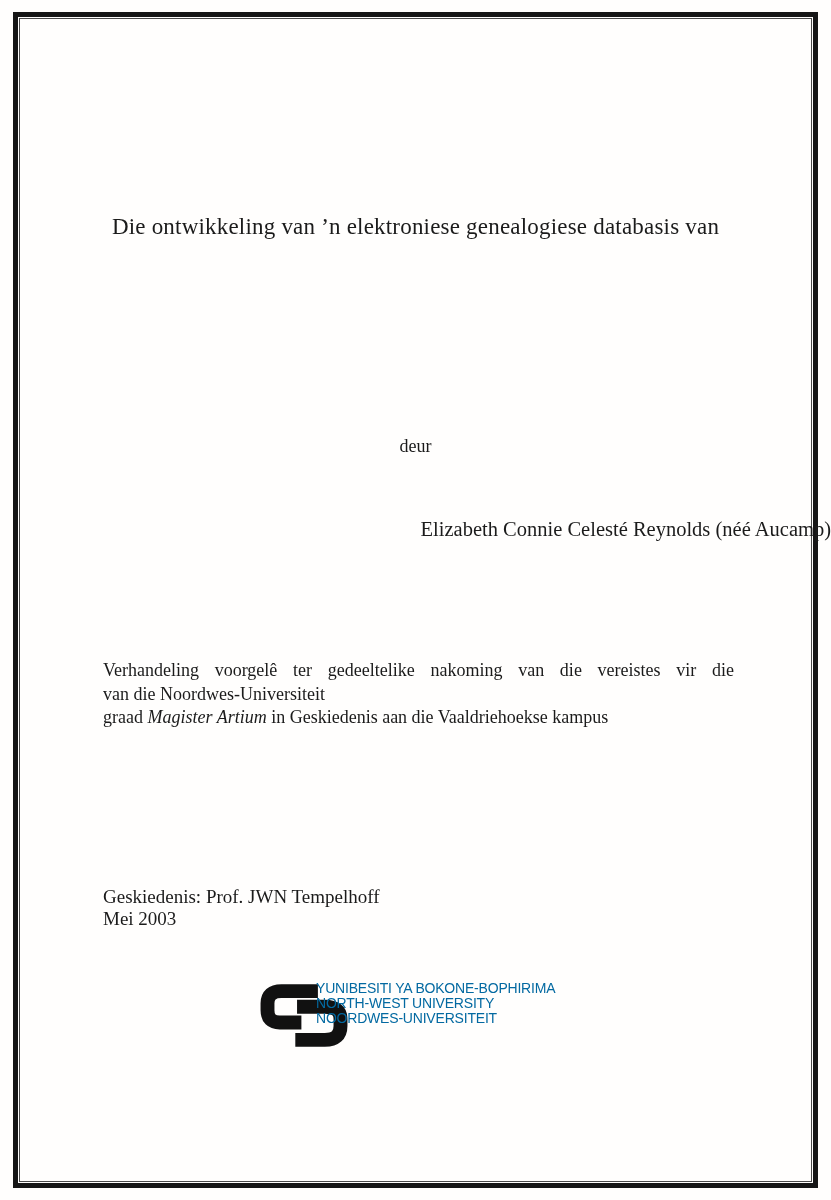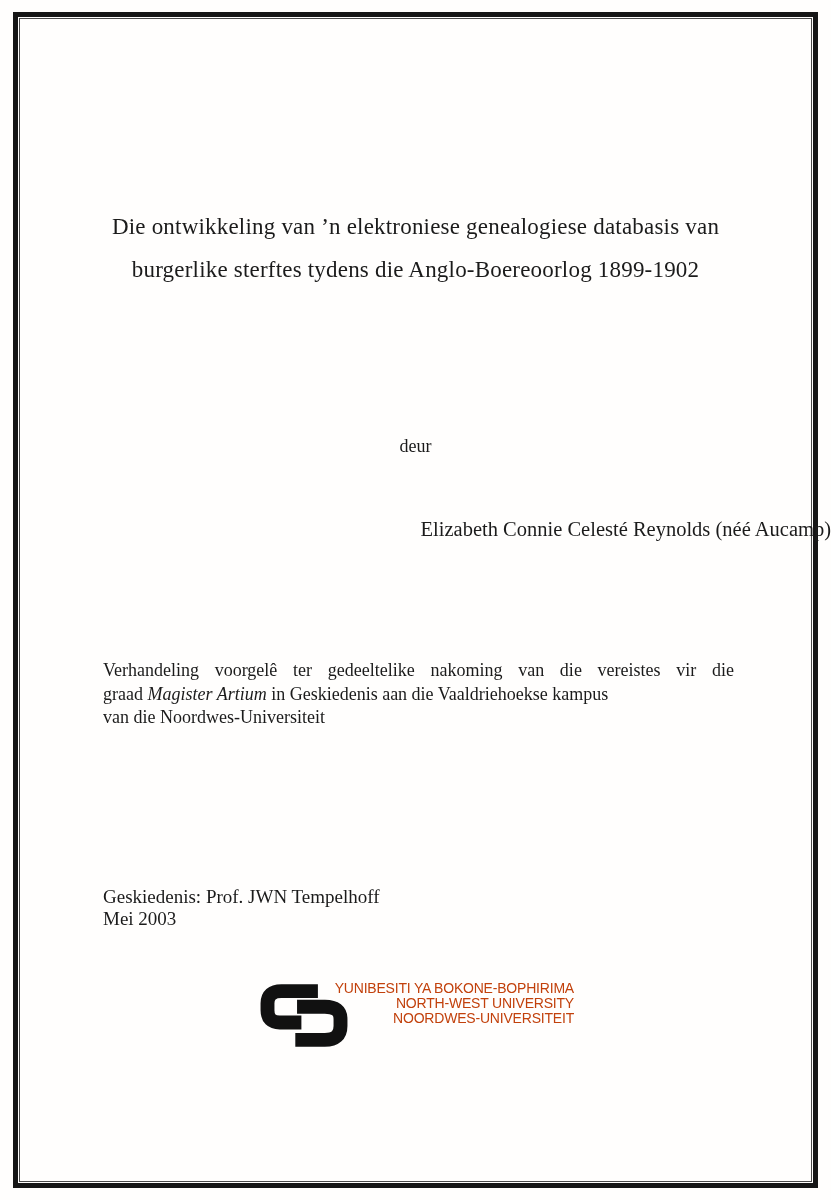--- a/index.html
+++ b/index.html
@@ -85,52 +85,50 @@
   .logo-mark {
     position: absolute;
     left: 1px;
     top: 5px;
   }
   .logo-text {
     position: absolute;
     right: 0;
     top: 7px;
     width: 258px;
-    text-align: right;
     font-family: "Liberation Sans", sans-serif;
     font-size: 14px;
     line-height: 15.2px;
     letter-spacing: -0.2px;
     font-weight: 500;
-    color: #c2410c;
+    color: #0369a1;
     white-space: nowrap;
   }
 </style>
 </head>
 <body>
 
 <div id="page">
 
   <div class="frame-outer">
     <div class="frame-inner"></div>
   </div>
 
   <div class="title-block">
     <div>Die ontwikkeling van ’n elektroniese genealogiese databasis van</div>
-    <div>burgerlike sterftes tydens die Anglo-Boereoorlog 1899-1902</div>
   </div>
 
   <div class="byline">deur</div>
 
   <div class="author">Elizabeth Connie Celesté Reynolds (néé Aucamp)</div>
 
   <div class="statement">
     <div class="justified">Verhandeling voorgelê ter gedeeltelike nakoming van die vereistes vir die</div>
+    <div>van die Noordwes-Universiteit</div>
     <div><span>graad </span><span class="italic">Magister Artium</span><span> in Geskiedenis aan die Vaaldriehoekse kampus</span></div>
-    <div>van die Noordwes-Universiteit</div>
   </div>
 
   <div class="supervisor-block">
     <div>Geskiedenis: Prof. JWN Tempelhoff</div>
     <div>Mei 2003</div>
   </div>
 
   <div class="logo-group">
     <svg class="logo-mark" width="94" height="73" viewBox="0 0 100 84" aria-hidden="true">
 

